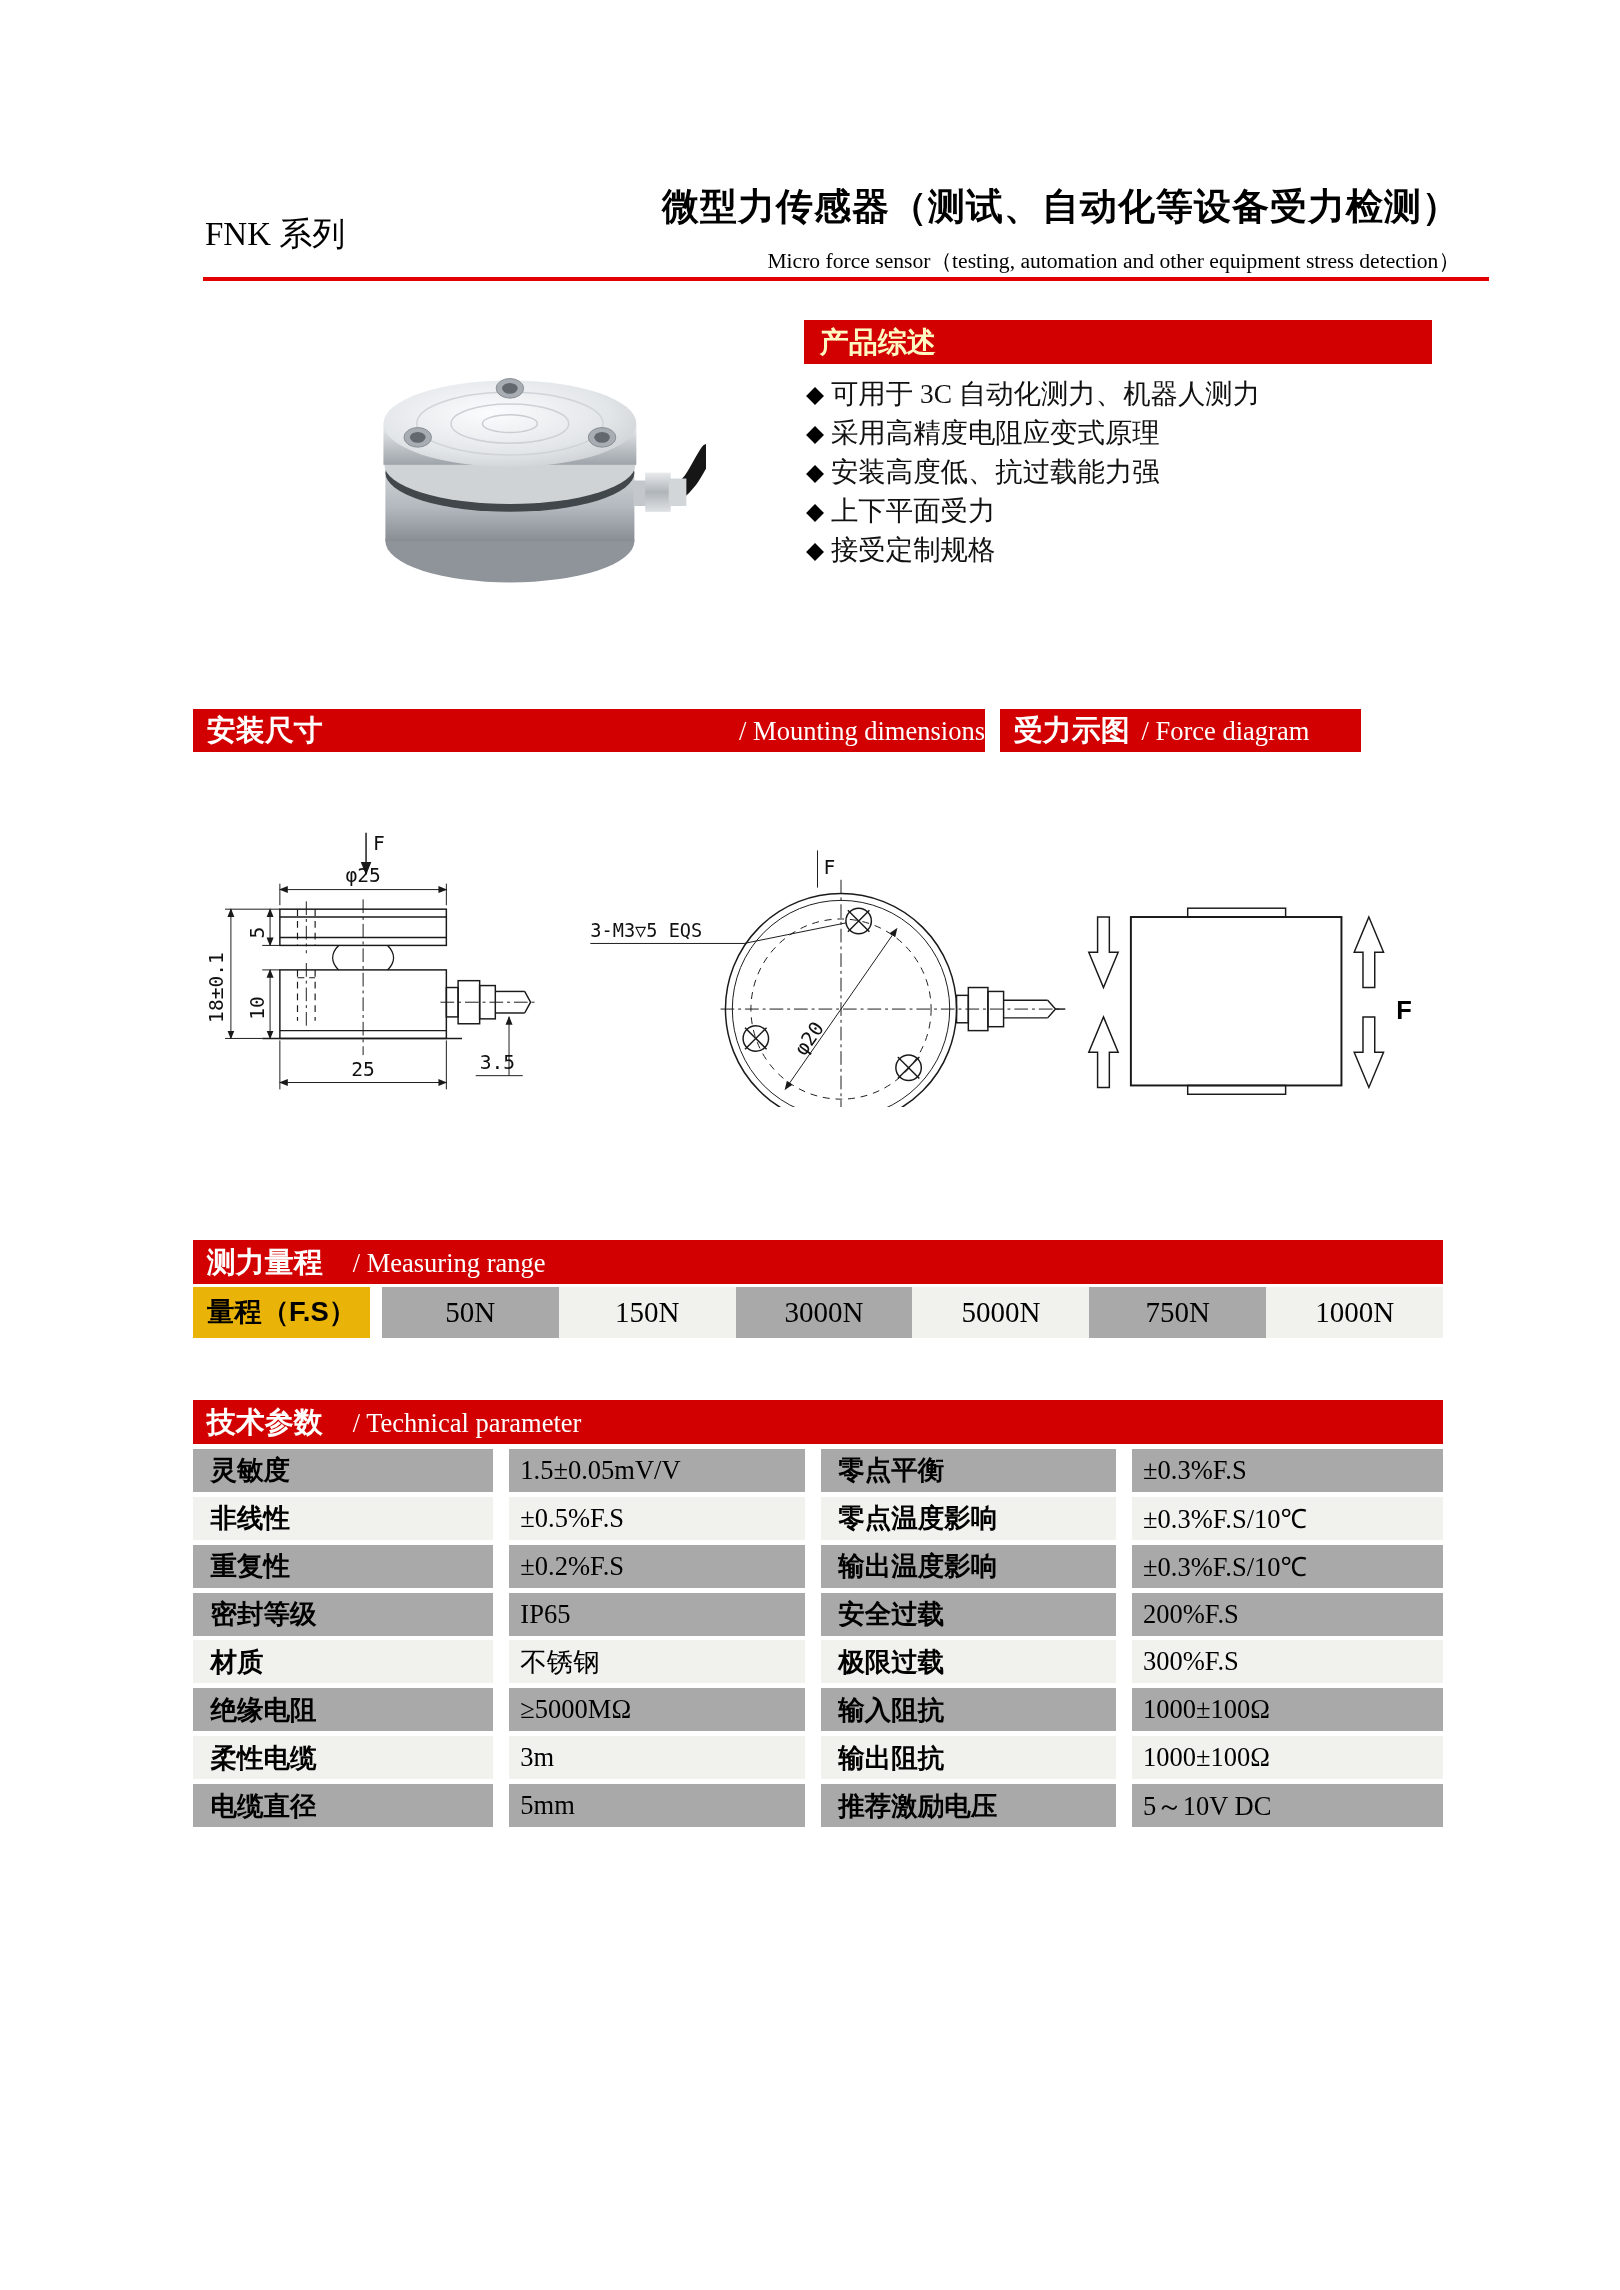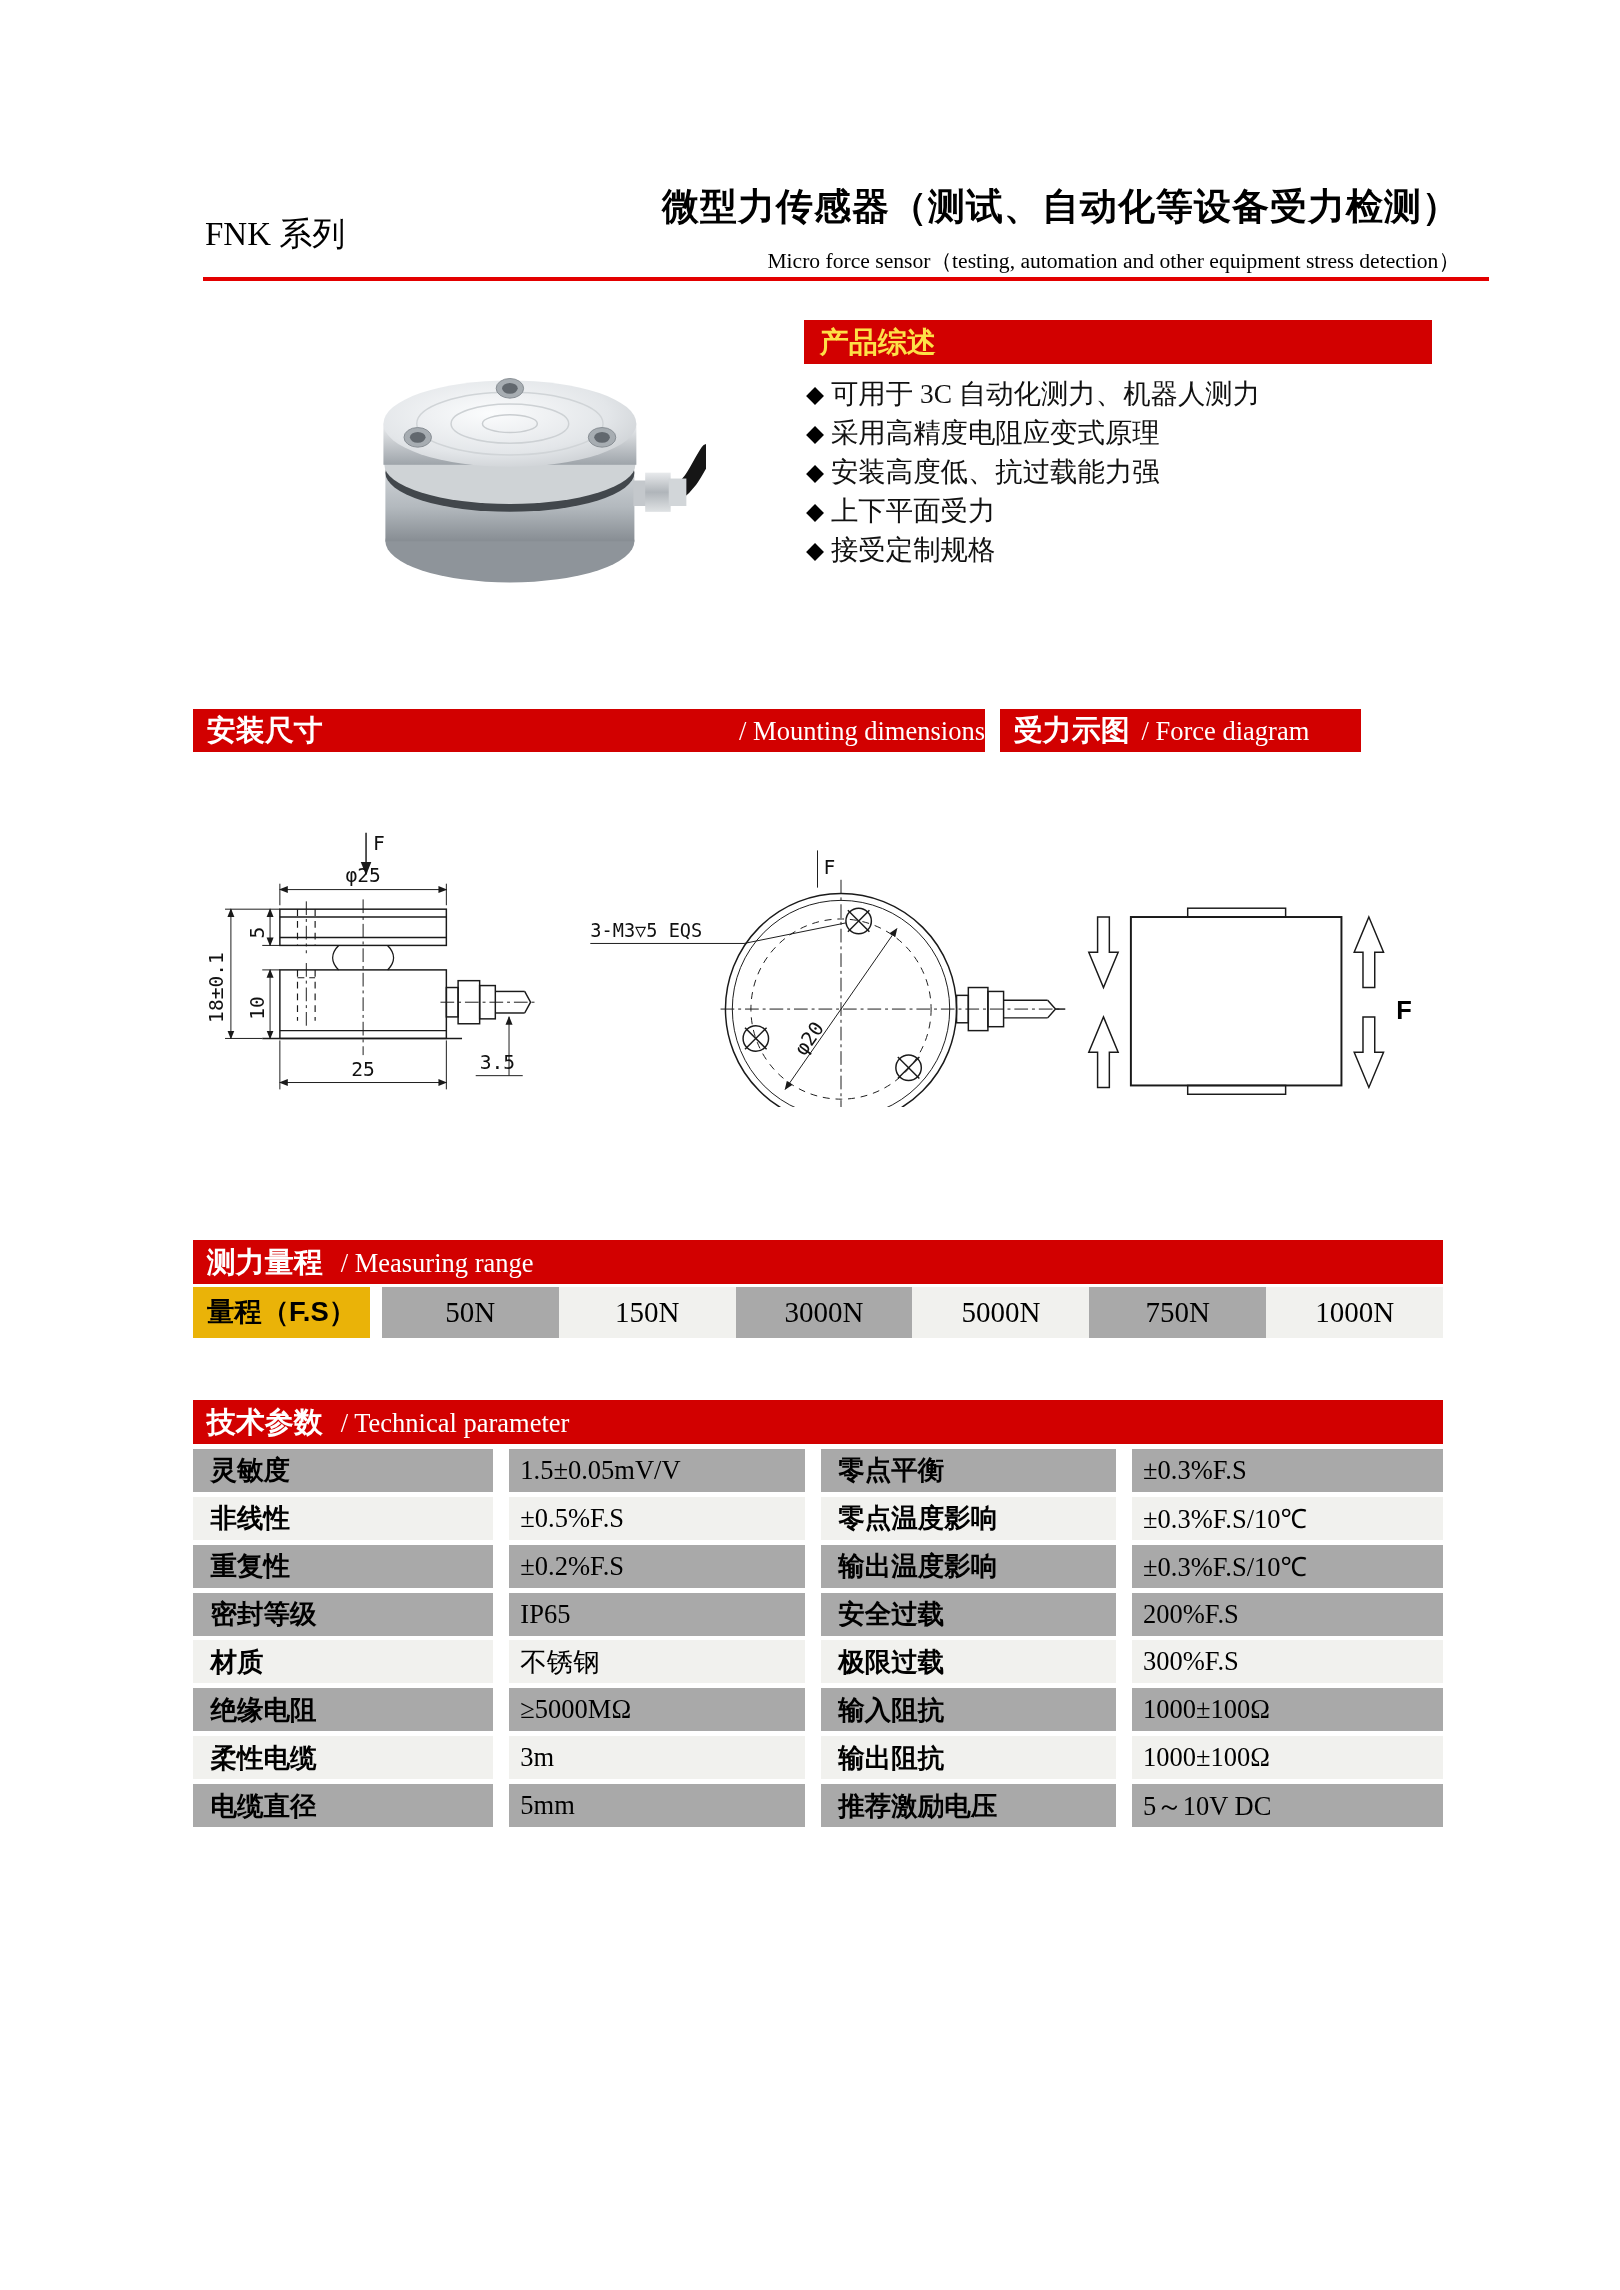--- a/index.html
+++ b/index.html
@@ -10,21 +10,21 @@
   
   .series{left:193px;top:212px;font-family:"Liberation Serif",serif;font-size:33px;}
   .main-title{right:172px;top:182px;font-size:37px;font-weight:bold;letter-spacing:1px;}
   .sub-title{right:172px;top:246px;font-family:"Liberation Serif",serif;font-size:21.6px;}
   .header-rule{left:191px;top:277px;width:1286px;height:3.9px;background:#e30000;}
 
   
   .photo{left:341px;top:355px;width:353px;height:250px;}
 
   
-  .ov-bar{left:792px;top:320px;width:628px;height:44px;background:#d20000;color:#fde047;
+  .ov-bar{left:792px;top:320px;width:628px;height:44px;background:#d20000;color:#fef9c3;
           font-size:29px;font-weight:bold;line-height:44px;padding-left:15.7px;box-sizing:border-box;}
   .ov-list{left:794px;top:374px;}
   .ov-item{display:flex;align-items:center;height:39px;font-size:27.4px;
            font-family:"Liberation Serif",serif;color:#111;}
   .ov-item .dm{font-family:"Liberation Sans",sans-serif;font-size:23.5px;margin-right:6.9px;color:#000;}
 
   
   .sec-bar{top:709px;height:43px;background:#d20000;color:#fff;display:flex;align-items:baseline;
            padding-left:13.7px;box-sizing:border-box;gap:11.8px;line-height:43px;}
   .bar-mounting{left:181px;width:792px;justify-content:space-between;}
@@ -34,21 +34,21 @@
 
   
   .drawings{left:181px;top:823px;width:1250px;height:284px;}
   .dim-text{fill:#111;stroke:none;font-family:"DejaVu Sans Mono",monospace;font-size:20px;}
   .dim-text-small{fill:#111;stroke:none;font-family:"DejaVu Sans Mono",monospace;font-size:19px;}
   .f-bold{fill:#000;stroke:none;font-family:"Liberation Sans",sans-serif;font-size:26px;font-weight:bold;}
 
   
   .range{left:181px;top:1240px;width:1250px;}
   .tbl-bar{height:44px;background:#d20000;color:#fff;display:flex;align-items:baseline;
-           padding-left:13.7px;gap:18px;box-sizing:border-box;line-height:44px;}
+           padding-left:13.7px;gap:30px;box-sizing:border-box;line-height:44px;}
   .tbl-cn{font-size:29px;font-weight:bold;}
   .tbl-en{font-size:26.5px;font-family:"Liberation Serif",serif;}
   .range-row{margin-top:2.9px;height:51px;display:flex;}
   .rc-head{width:177px;margin-right:11.8px;background:#eab308;font-size:27.4px;font-weight:bold;
            display:flex;align-items:center;justify-content:center;}
   .rc{flex:1;display:flex;align-items:center;justify-content:center;
       font-family:"Liberation Serif",serif;font-size:29px;}
   .bg-g{background:#a9a9a9;}
   .bg-w{background:#f1f1ee;}
 

